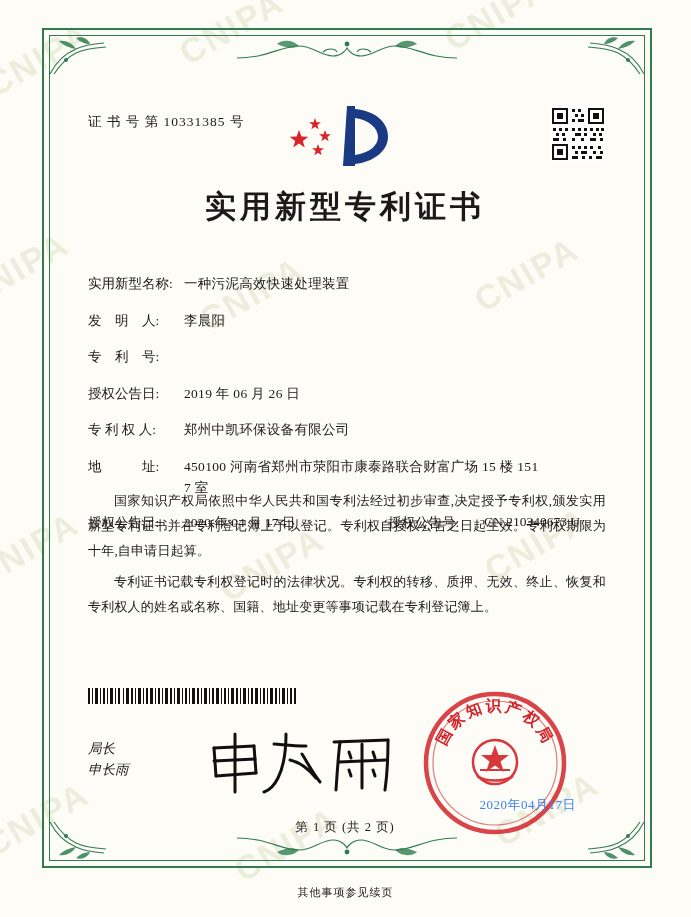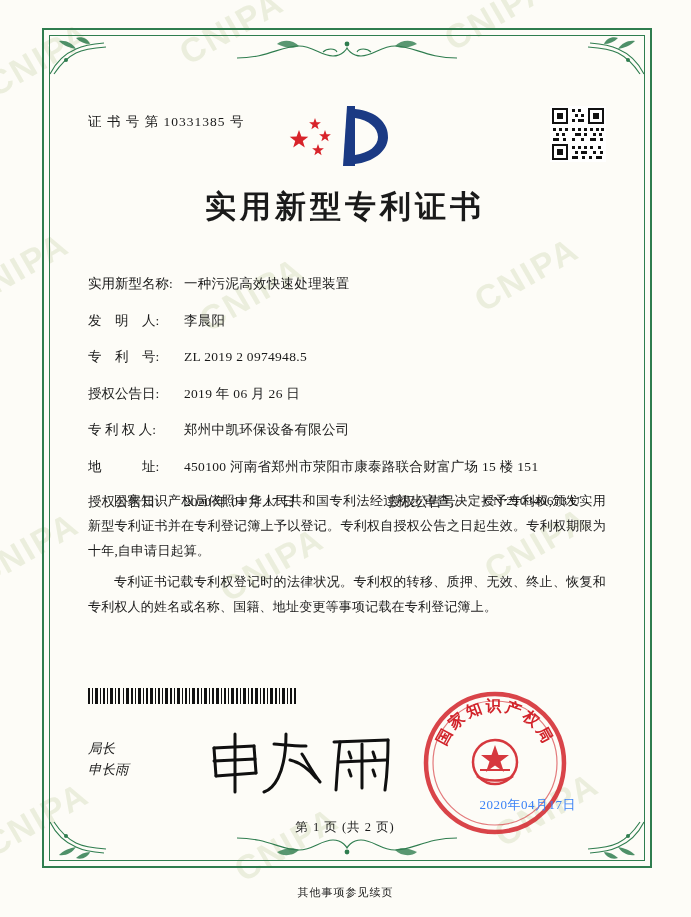--- a/index.html
+++ b/index.html
@@ -419,37 +419,37 @@
       <div class="field-value">一种污泥高效快速处理装置</div>
     </div>
 
     <div class="field-row">
       <div class="field-label">发　明　人:</div>
       <div class="field-value">李晨阳</div>
     </div>
 
     <div class="field-row">
       <div class="field-label">专　利　号:</div>
-      <div class="field-value">ZL 2019 2 0974948.5</div>
     </div>
 
     <div class="field-row">
       <div class="field-label">授权公告日:</div>
       <div class="field-value">2019 年 06 月 26 日</div>
     </div>
 
     <div class="field-row">
       <div class="field-label">专 利 权 人:</div>
       <div class="field-value">郑州中凯环保设备有限公司</div>
     </div>
 
     <div class="field-row">
       <div class="field-label">地　　　址:</div>
       <div class="field-value">
         <span>450100 河南省郑州市荥阳市康泰路联合财富广场 15 楼 151</span>
+        <span class="second-line">7 室</span>
       </div>
     </div>
 
     <div class="notice-row">
       <div class="left">
         <div class="lbl">授权公告日:</div>
         <div>2020 年 04 月 17 日</div>
       </div>
       <div class="right">
         <div class="lbl">授权公告号:</div>

